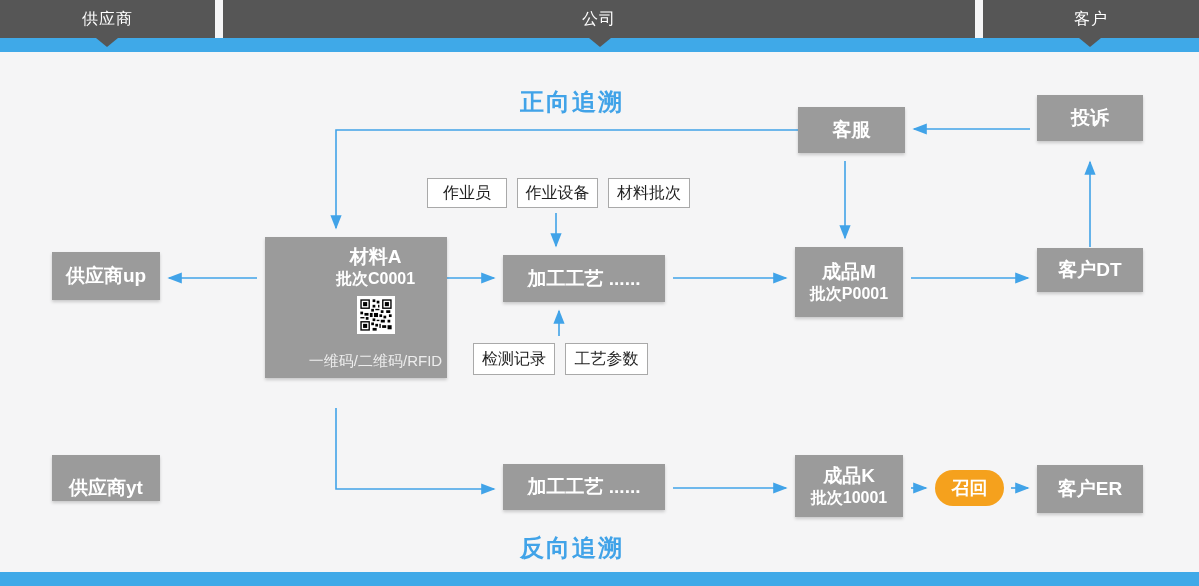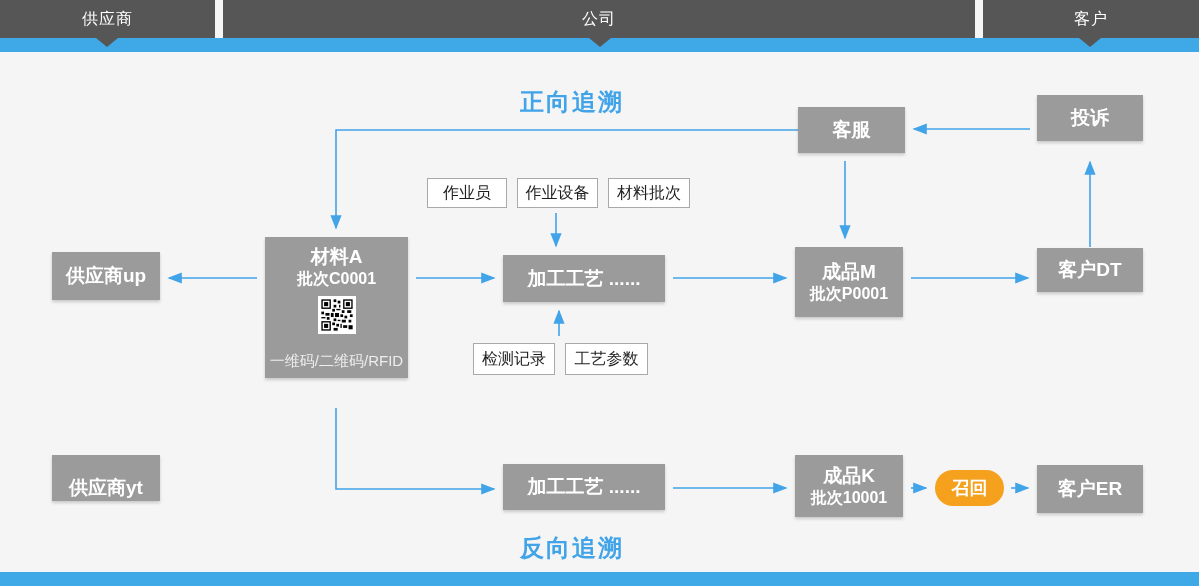--- a/index.html
+++ b/index.html
@@ -93,21 +93,21 @@
   <div class="gnode" style="left:798px;top:107px;width:107px;height:46px;">
     <span class="l1">客服</span>
   </div>
   <div class="gnode" style="left:1037px;top:95px;width:106px;height:46px;text-align:center;">
     <span class="l1">投诉</span>
   </div>
   <div class="gnode" style="left:52px;top:252px;width:108px;height:48px;">
     <span class="l1">供应商up</span>
   </div>
 
-  <div class="gnode" style="left:265px;top:237px;width:143px;height:141px;">
+  <div class="gnode" style="left:265px;top:237px;width:143px;height:141px;padding-left:39px;">
     <span class="l1">材料A</span>
     <span class="l2">批次C0001</span>
     <span class="qrwrap">
       <svg width="34" height="34" viewBox="0 0 25 25">
         <rect width="25" height="25" fill="#fff"></rect>
         <g fill="#000">
           <rect x="1" y="1" width="7" height="7"></rect>
             <rect x="17" y="1" width="7" height="7"></rect>
             <rect x="1" y="17" width="7" height="7"></rect>
           <rect x="2" y="2" width="5" height="5" fill="#fff"></rect>

